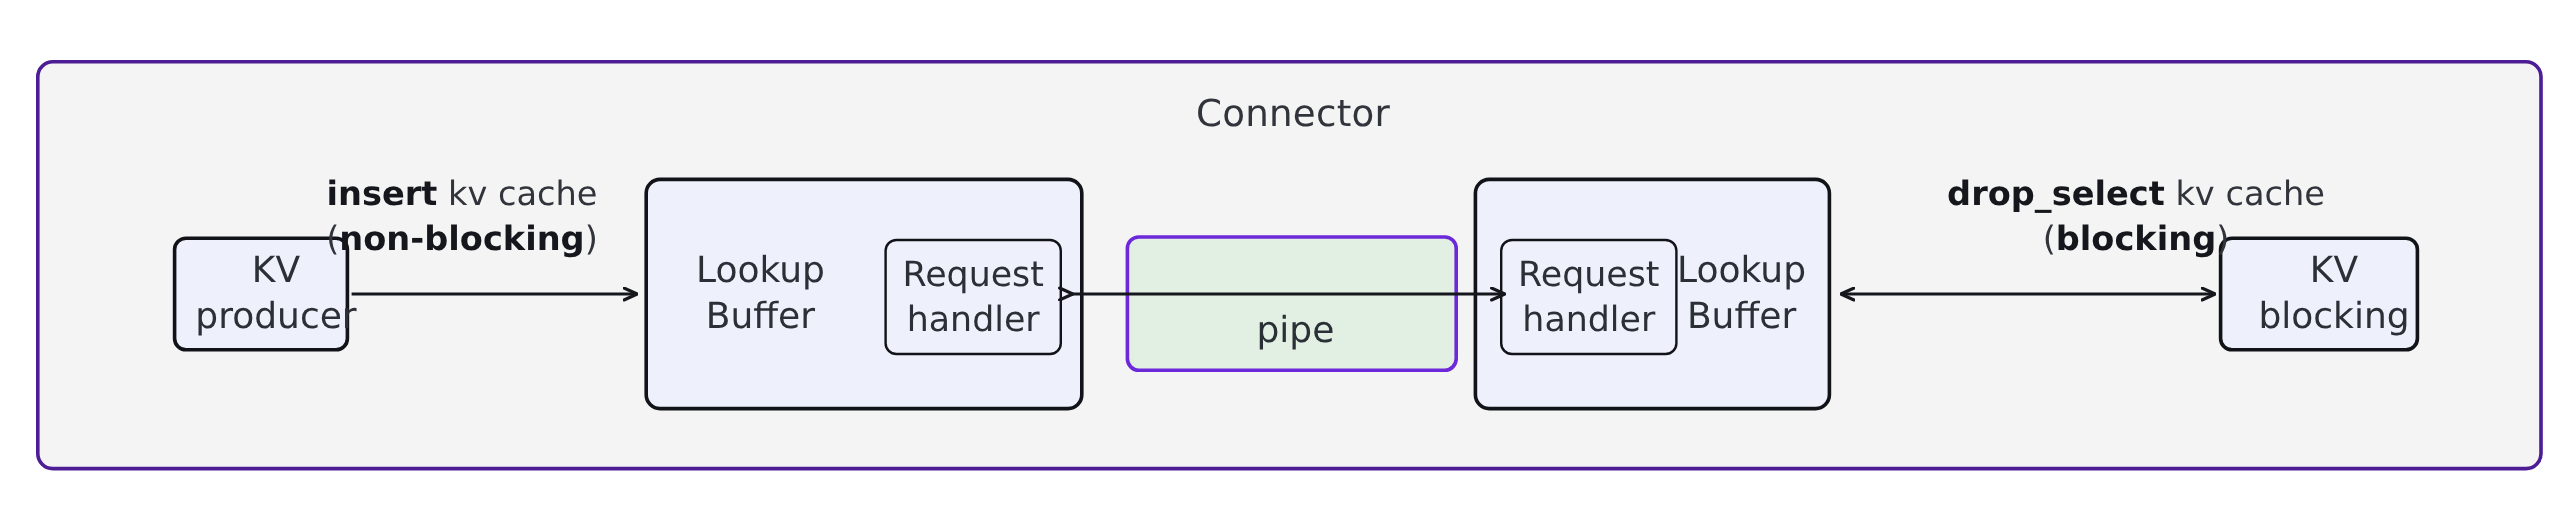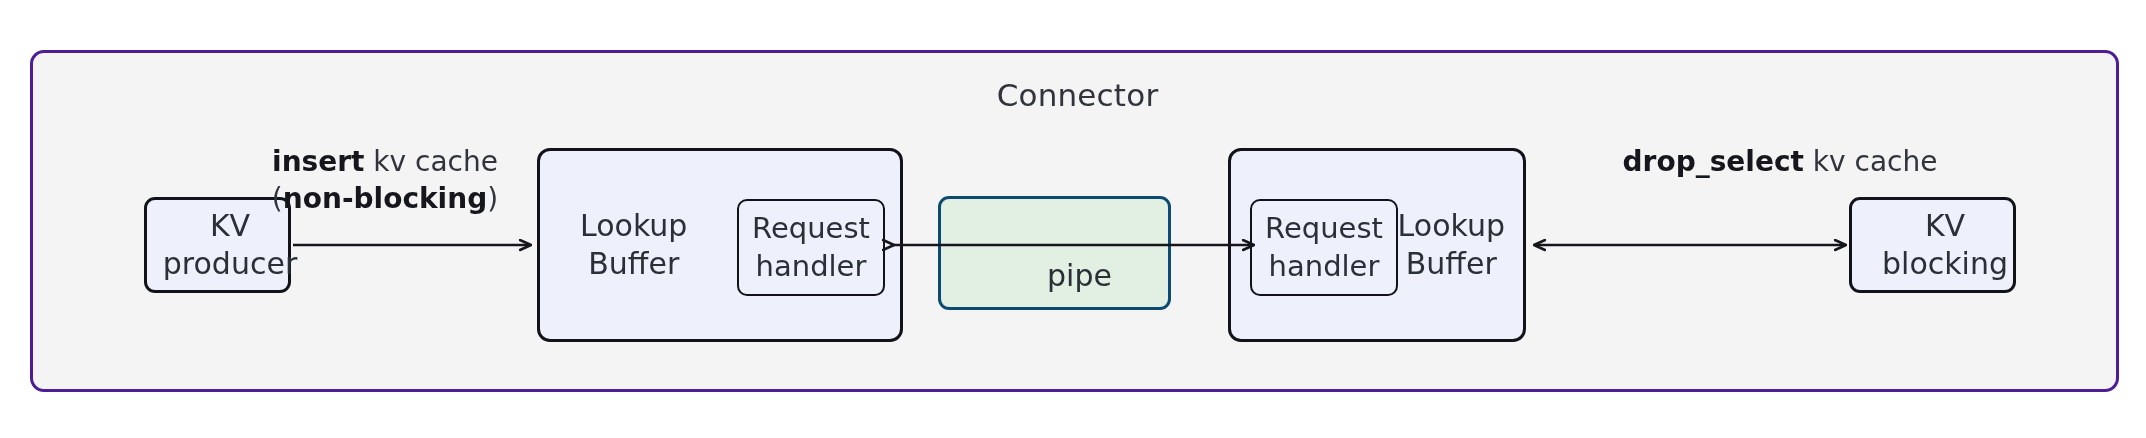--- a/index.html
+++ b/index.html
@@ -109,24 +109,24 @@
     color: #2b2f36;
     white-space: nowrap;
   }
   .handler-left  { left: 197px; }
   .handler-right { left: 19px;  }
 
   
   .pipe {
     position: absolute;
     left: 938px; top: 196px;
-    width: 233px; height: 114px;
+    width: 277px; height: 114px;
     box-sizing: border-box;
     background: #e2f0e4;
-    border: 3px solid #0c4a6e;
+    border: 3px solid #6d28d9;
     border-radius: 11px;
   }
   .pipe-label {
     position: absolute;
     left: 0; bottom: 14px;
     width: 277px;
     text-align: center;
     font-size: 30px;
     color: #2b2f36;
   }
@@ -222,15 +222,18 @@
     </div>
     <div>
       <span>(</span><span class="b">non-blocking</span><span>)</span>
     </div>
   </div>
 
   <div class="arrow-label label-dropselect">
     <div>
       <span class="b">drop_select</span><span> kv cache</span>
     </div>
+    <div>
+      <span>(</span><span class="b">blocking</span><span>)</span>
+    </div>
   </div>
 
 </div>
 
 </body></html>

